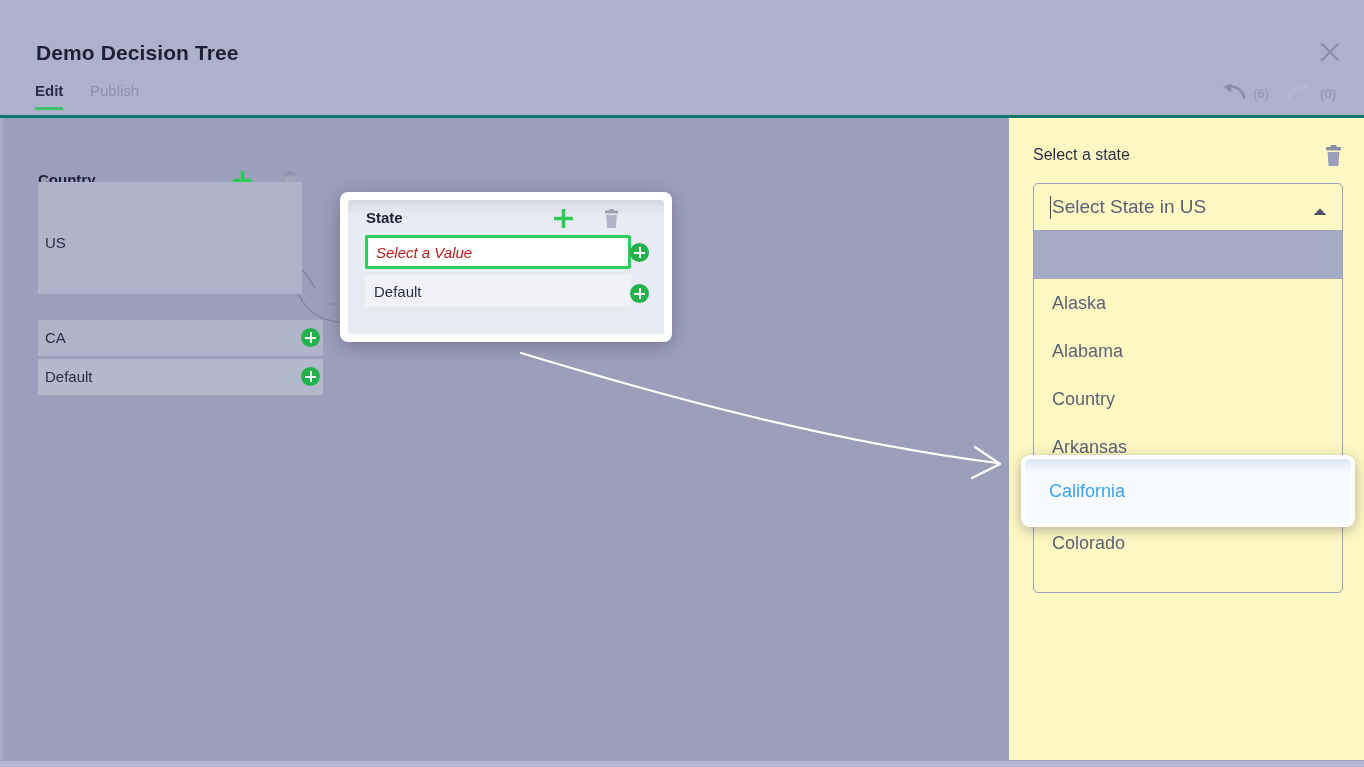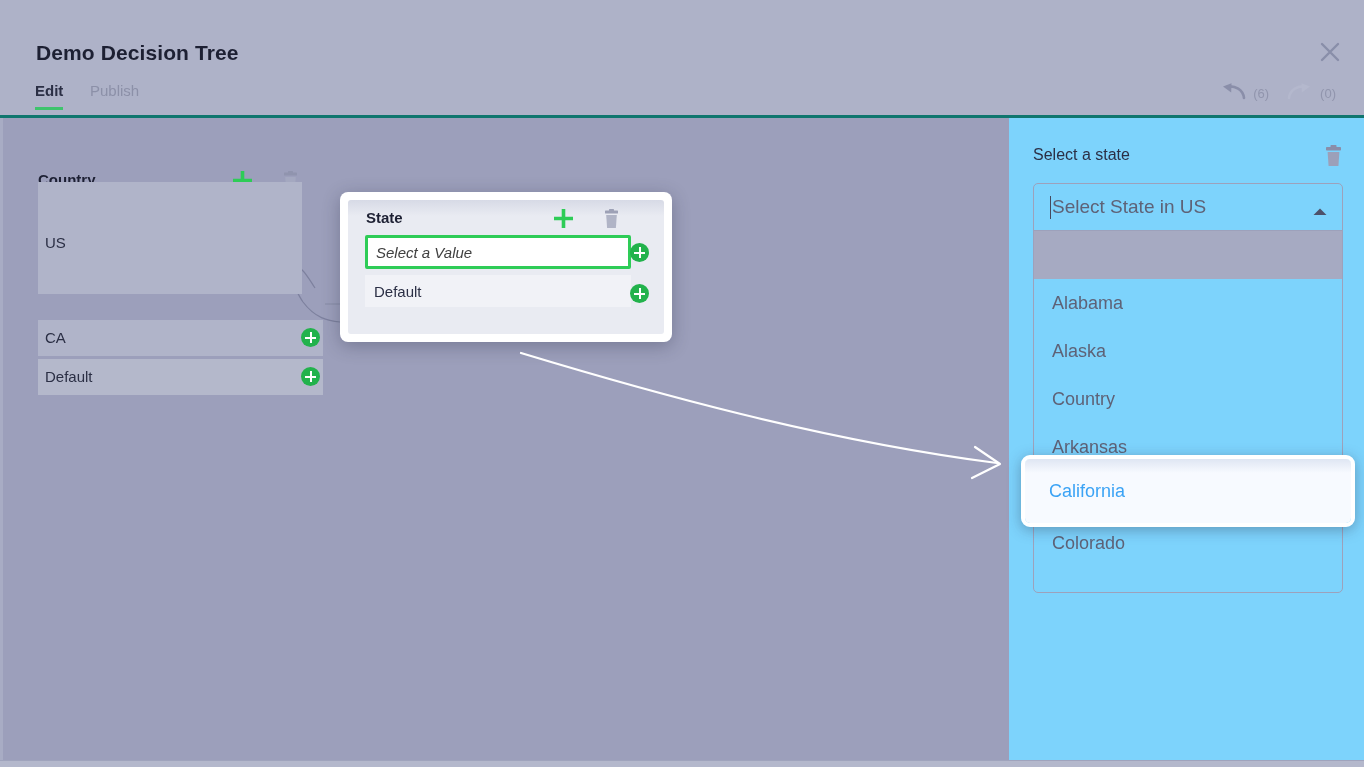--- a/index.html
+++ b/index.html
@@ -269,21 +269,21 @@
     box-sizing: border-box;
     border-radius: 2px;
     display: flex;
     align-items: center;
     cursor: text;
   }
   .state-value-placeholder {
     padding-left: 8px;
     font-size: 15px;
     font-style: italic;
-    color: #404040;
+    color: #b91c1c;
   }
   .state-default-row {
     position: absolute;
     left: 17px;
     top: 75px;
     width: 266px;
     height: 32px;
     background: #f1f2f7;
     display: flex;
     align-items: center;
@@ -307,21 +307,21 @@
     pointer-events: none;
   }
 
   
   .rightpanel {
     position: absolute;
     left: 1009px;
     top: 118px;
     width: 355px;
     height: 642px;
-    background: #7dd3fc;
+    background: #fef9c3;
     overflow: hidden;
   }
   .panel-title {
     position: absolute;
     left: 24px;
     top: 28px;
     font-size: 16px;
     color: #2b2f45;
   }
   .panel-trash {
@@ -554,22 +554,22 @@
         <span class="select-head-text">Select State in US</span>
         <span class="select-caret-wrap">
           <svg width="16" height="10" viewBox="0 0 16 10" aria-hidden="true">
             <path d="M1.5 8 L8 1.5 L14.5 8 Z" fill="#4d516a"></path>
           </svg>
         </span>
       </div>
 
       <div class="select-list">
         <div class="opt-blank"></div>
+        <div class="option">Alaska</div>
         <div class="option">Alabama</div>
-        <div class="option">Alaska</div>
         <div class="option">Country</div>
         <div class="option">Arkansas</div>
         <div class="option selected">California</div>
         <div class="option">Colorado</div>
       </div>
     </div>
   </div>
 
   <div class="spotlight-inner">
     <div class="spot-sheen"></div>

